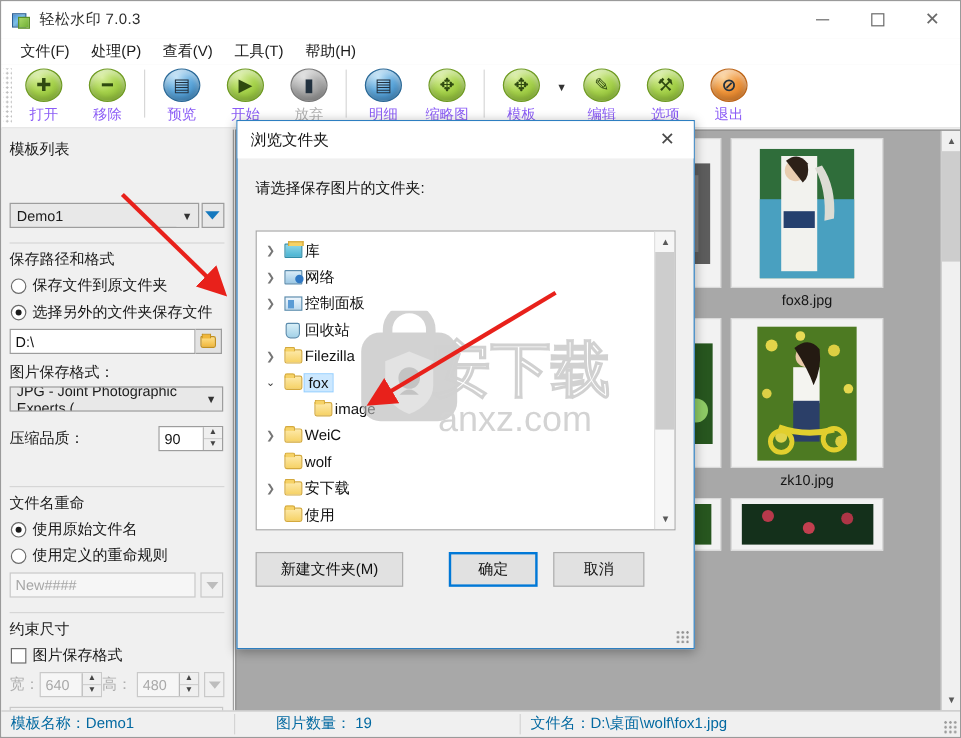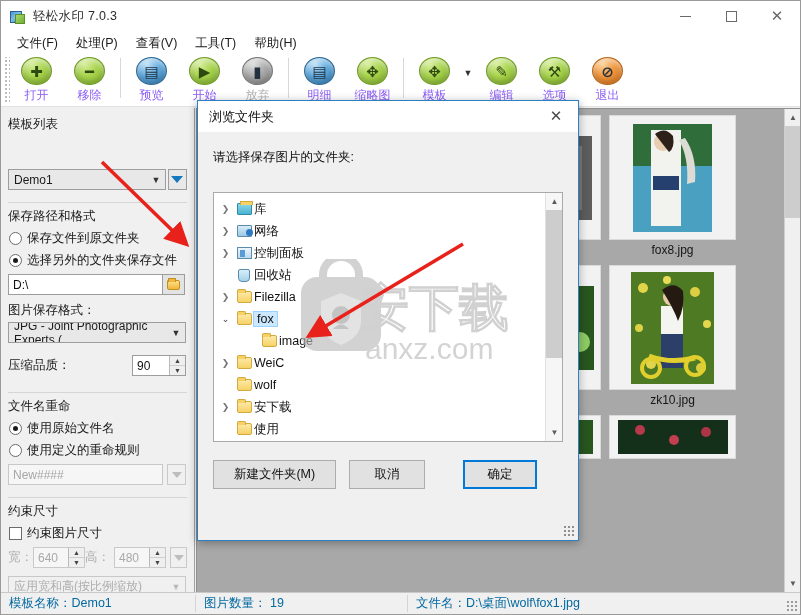--- a/index.html
+++ b/index.html
@@ -257,21 +257,21 @@
   .vscroll .thumbp { position: absolute; top: 17px; width: 16px; height: 92px; background: #cdcdcd; }
 
   
   .statusbar {
     position: absolute; left: 0; bottom: 0; width: 799px; height: 22px;
     background: #f0f0f0; border-top: 1px solid #c8c8c8;
     display: flex; align-items: center; font-size: 12.5px; color: #0369a1;
   }
   .status-cell { padding-left: 8px; }
   .status-cell.c1 { width: 195px; border-right: 1px solid #d4d4d4; }
-  .status-cell.c2 { width: 212px; border-right: 1px solid #d4d4d4; }
+  .status-cell.c2 { width: 212px; border-right: 1px solid #d4d4d4; margin-left: 26px; }
   .status-cell.c3 { flex: 1; }
   .resize-grip {
     position: absolute; right: 2px; bottom: 2px; width: 12px; height: 12px;
     background-image: radial-gradient(circle, #9a9a9a 1px, transparent 1.2px);
     background-size: 4px 4px;
   }
 
   
   .dialog {
     position: absolute; left: 196px; top: 99px; width: 382px; height: 441px;
@@ -554,21 +554,21 @@
       <div class="spin-label">压缩品质：</div>
       <div class="spin">
         <div class="val">90</div>
         <div class="arrows">
           <span>▲</span>
           <span>▼</span>
         </div>
       </div>
     </div>
 
-    <div class="group group-box" style="margin-top:16px;">
+    <div class="group group-box" style="margin-top:29px;">
       <div class="group-title">文件名重命</div>
       <div class="radio-row">
         <span class="radio on"></span>
         <span>使用原始文件名</span>
       </div>
       <div class="radio-row">
         <span class="radio"></span>
         <span>使用定义的重命规则</span>
       </div>
       <div style="display:flex;align-items:center;margin-top:5px;">
@@ -578,21 +578,21 @@
         <div class="small-drop">
           <span class="tri"></span>
         </div>
       </div>
     </div>
 
     <div class="group group-box" style="margin-top:12px;">
       <div class="group-title">约束尺寸</div>
       <div class="check-row">
         <span class="checkbox"></span>
-        <span>约束图片尺寸</span>
+        <span>图片保存格式</span>
       </div>
       <div class="spin-row" style="margin-top:5px;">
         <div class="spin-label dim" style="width:28px;">宽：</div>
         <div class="spin dim">
           <div class="val" style="width:34px;">640</div>
           <div class="arrows">
             <span>▲</span>
             <span>▼</span>
           </div>
         </div>
@@ -922,22 +922,22 @@
 
         <div class="tree-scroll">
           <div class="arrow-btn">▲</div>
           <div class="thumbp"></div>
           <div class="arrow-btn bottom">▼</div>
         </div>
       </div>
 
       <div class="dlg-buttons">
         <div class="dlg-btn newfolder">新建文件夹(M)</div>
+        <div class="dlg-btn ok">确定</div>
         <div class="dlg-btn cancel">取消</div>
-        <div class="dlg-btn ok">确定</div>
       </div>
     </div>
     <div class="dlg-grip"></div>
   </div>
 
   <div class="watermark">
     <svg width="270" height="110" viewBox="0 0 270 110">
 
       <rect x="4" y="18" width="80" height="74" rx="16" fill="#b8b8b8"></rect>
       <path d="M26 22 v-6 a18 18 0 0 1 36 0 v6" stroke="#b8b8b8" stroke-width="8" fill="none"></path>

